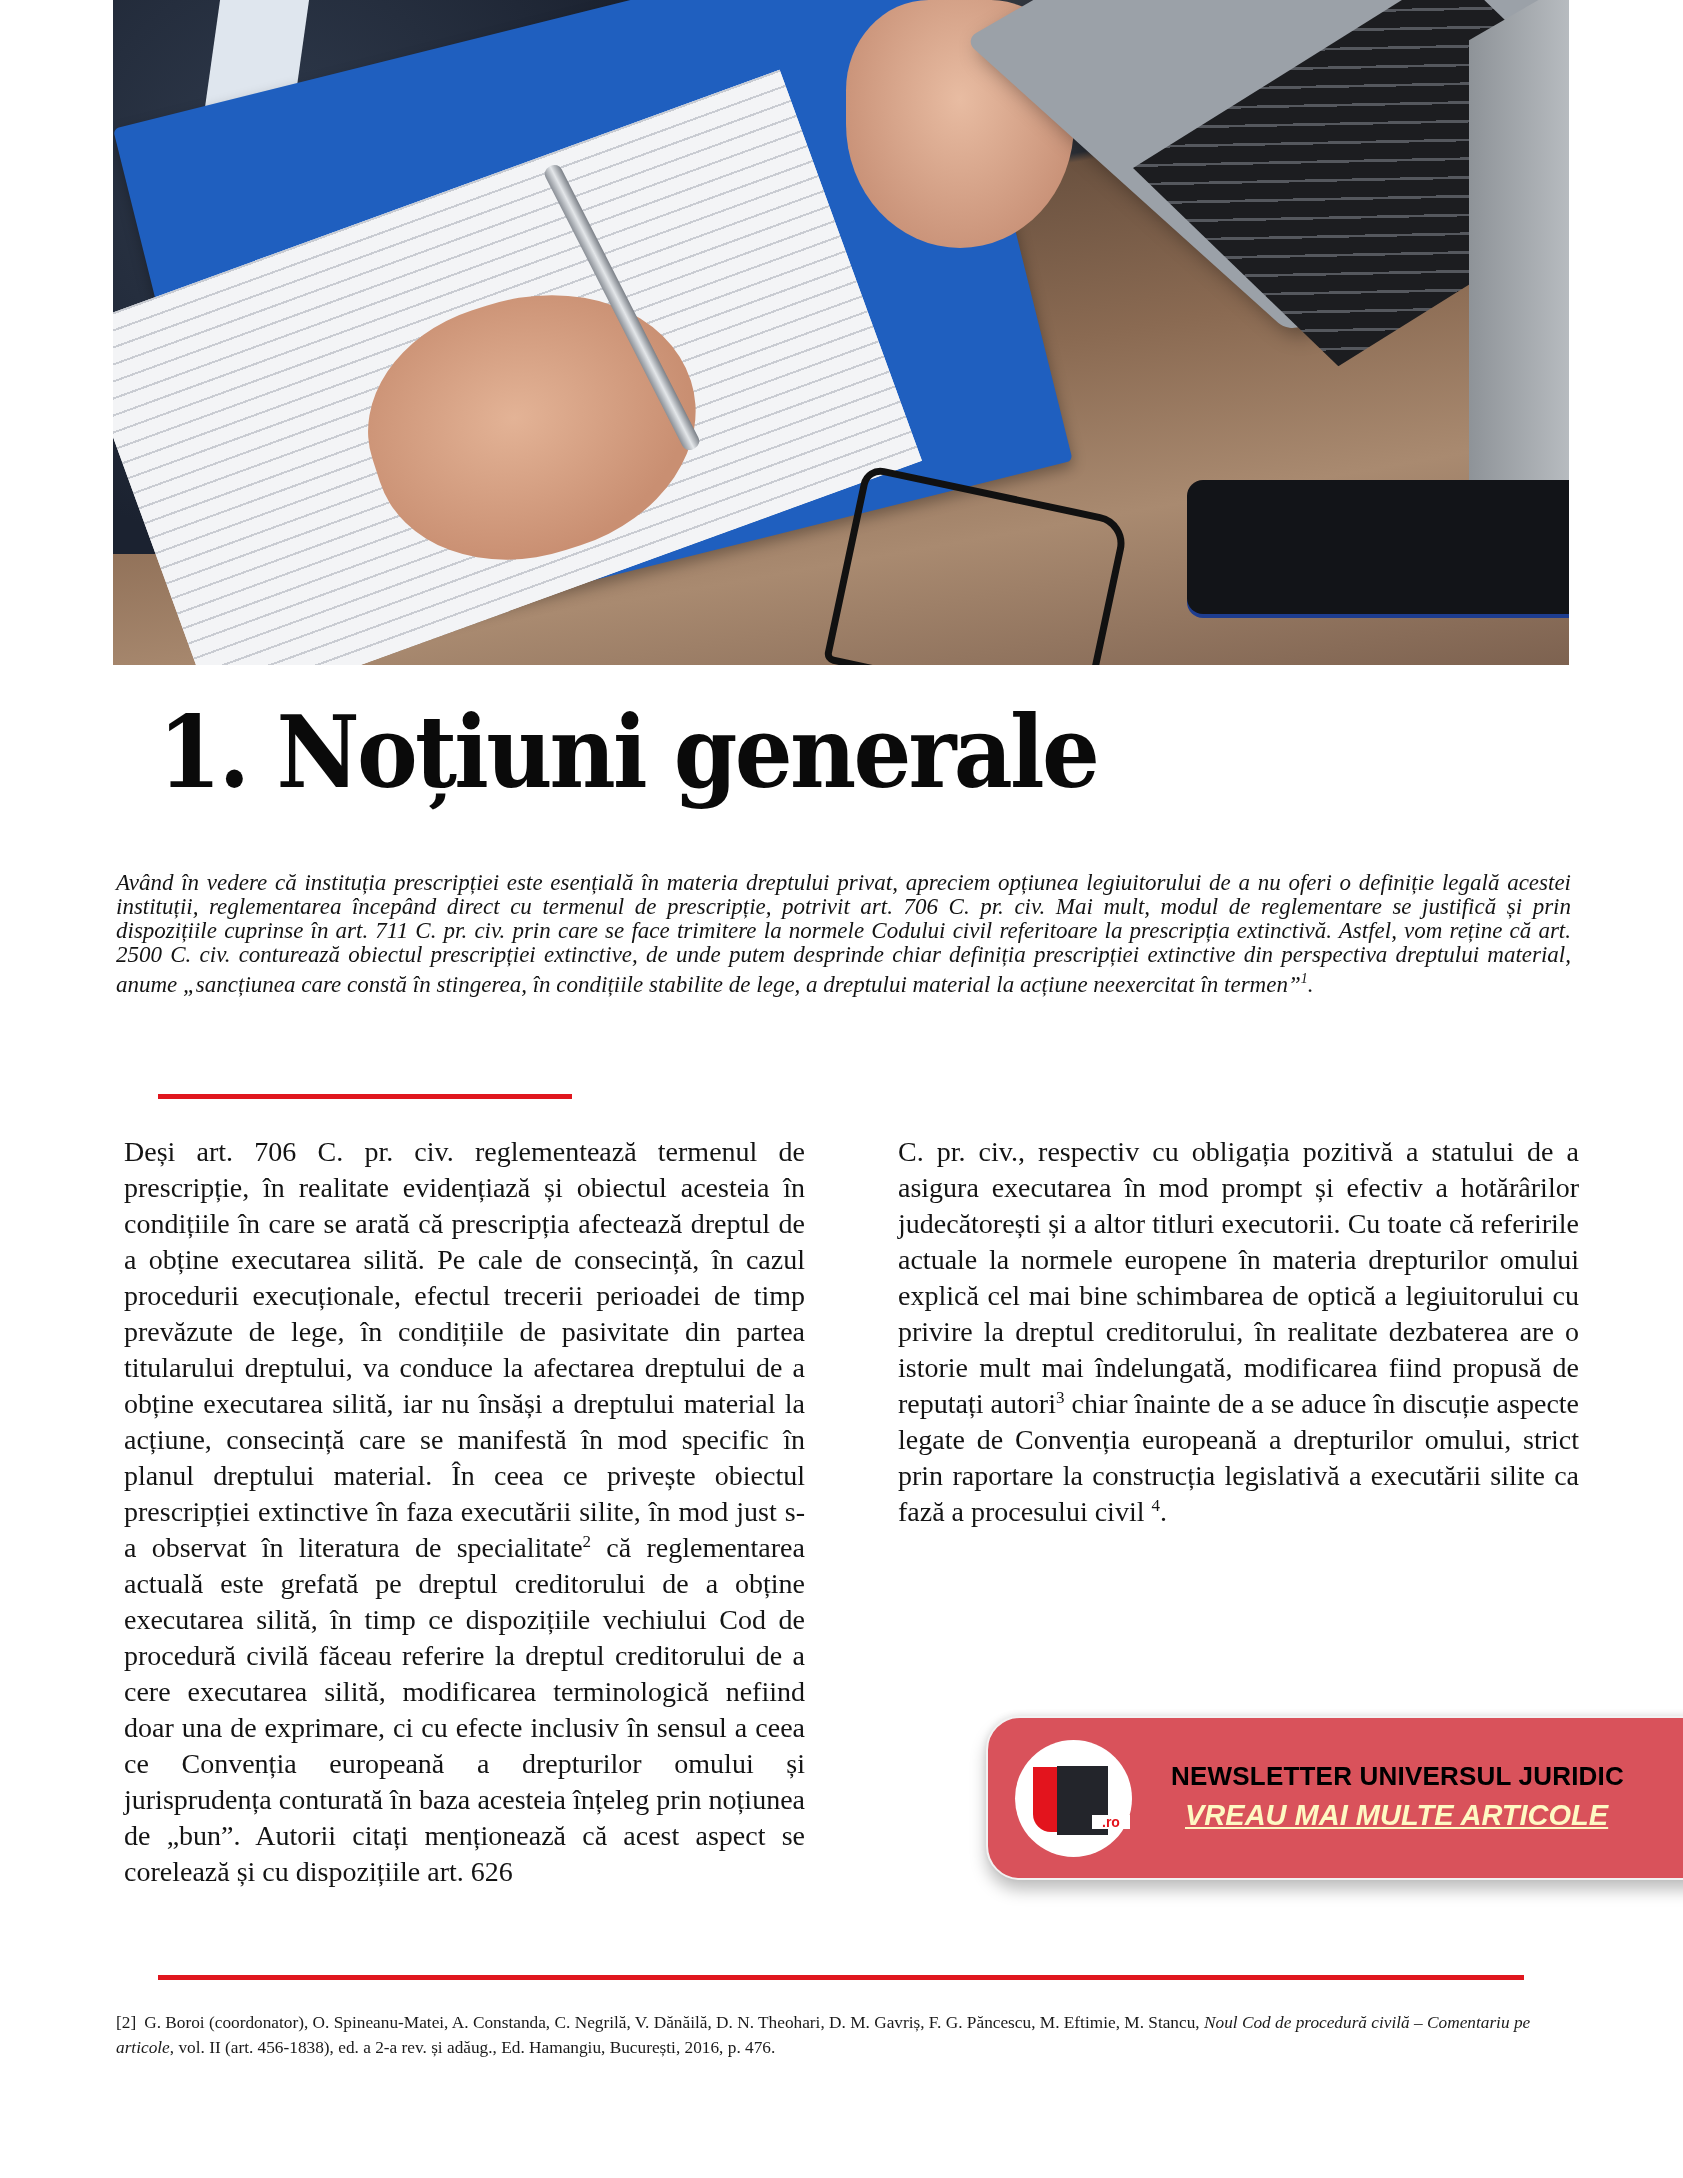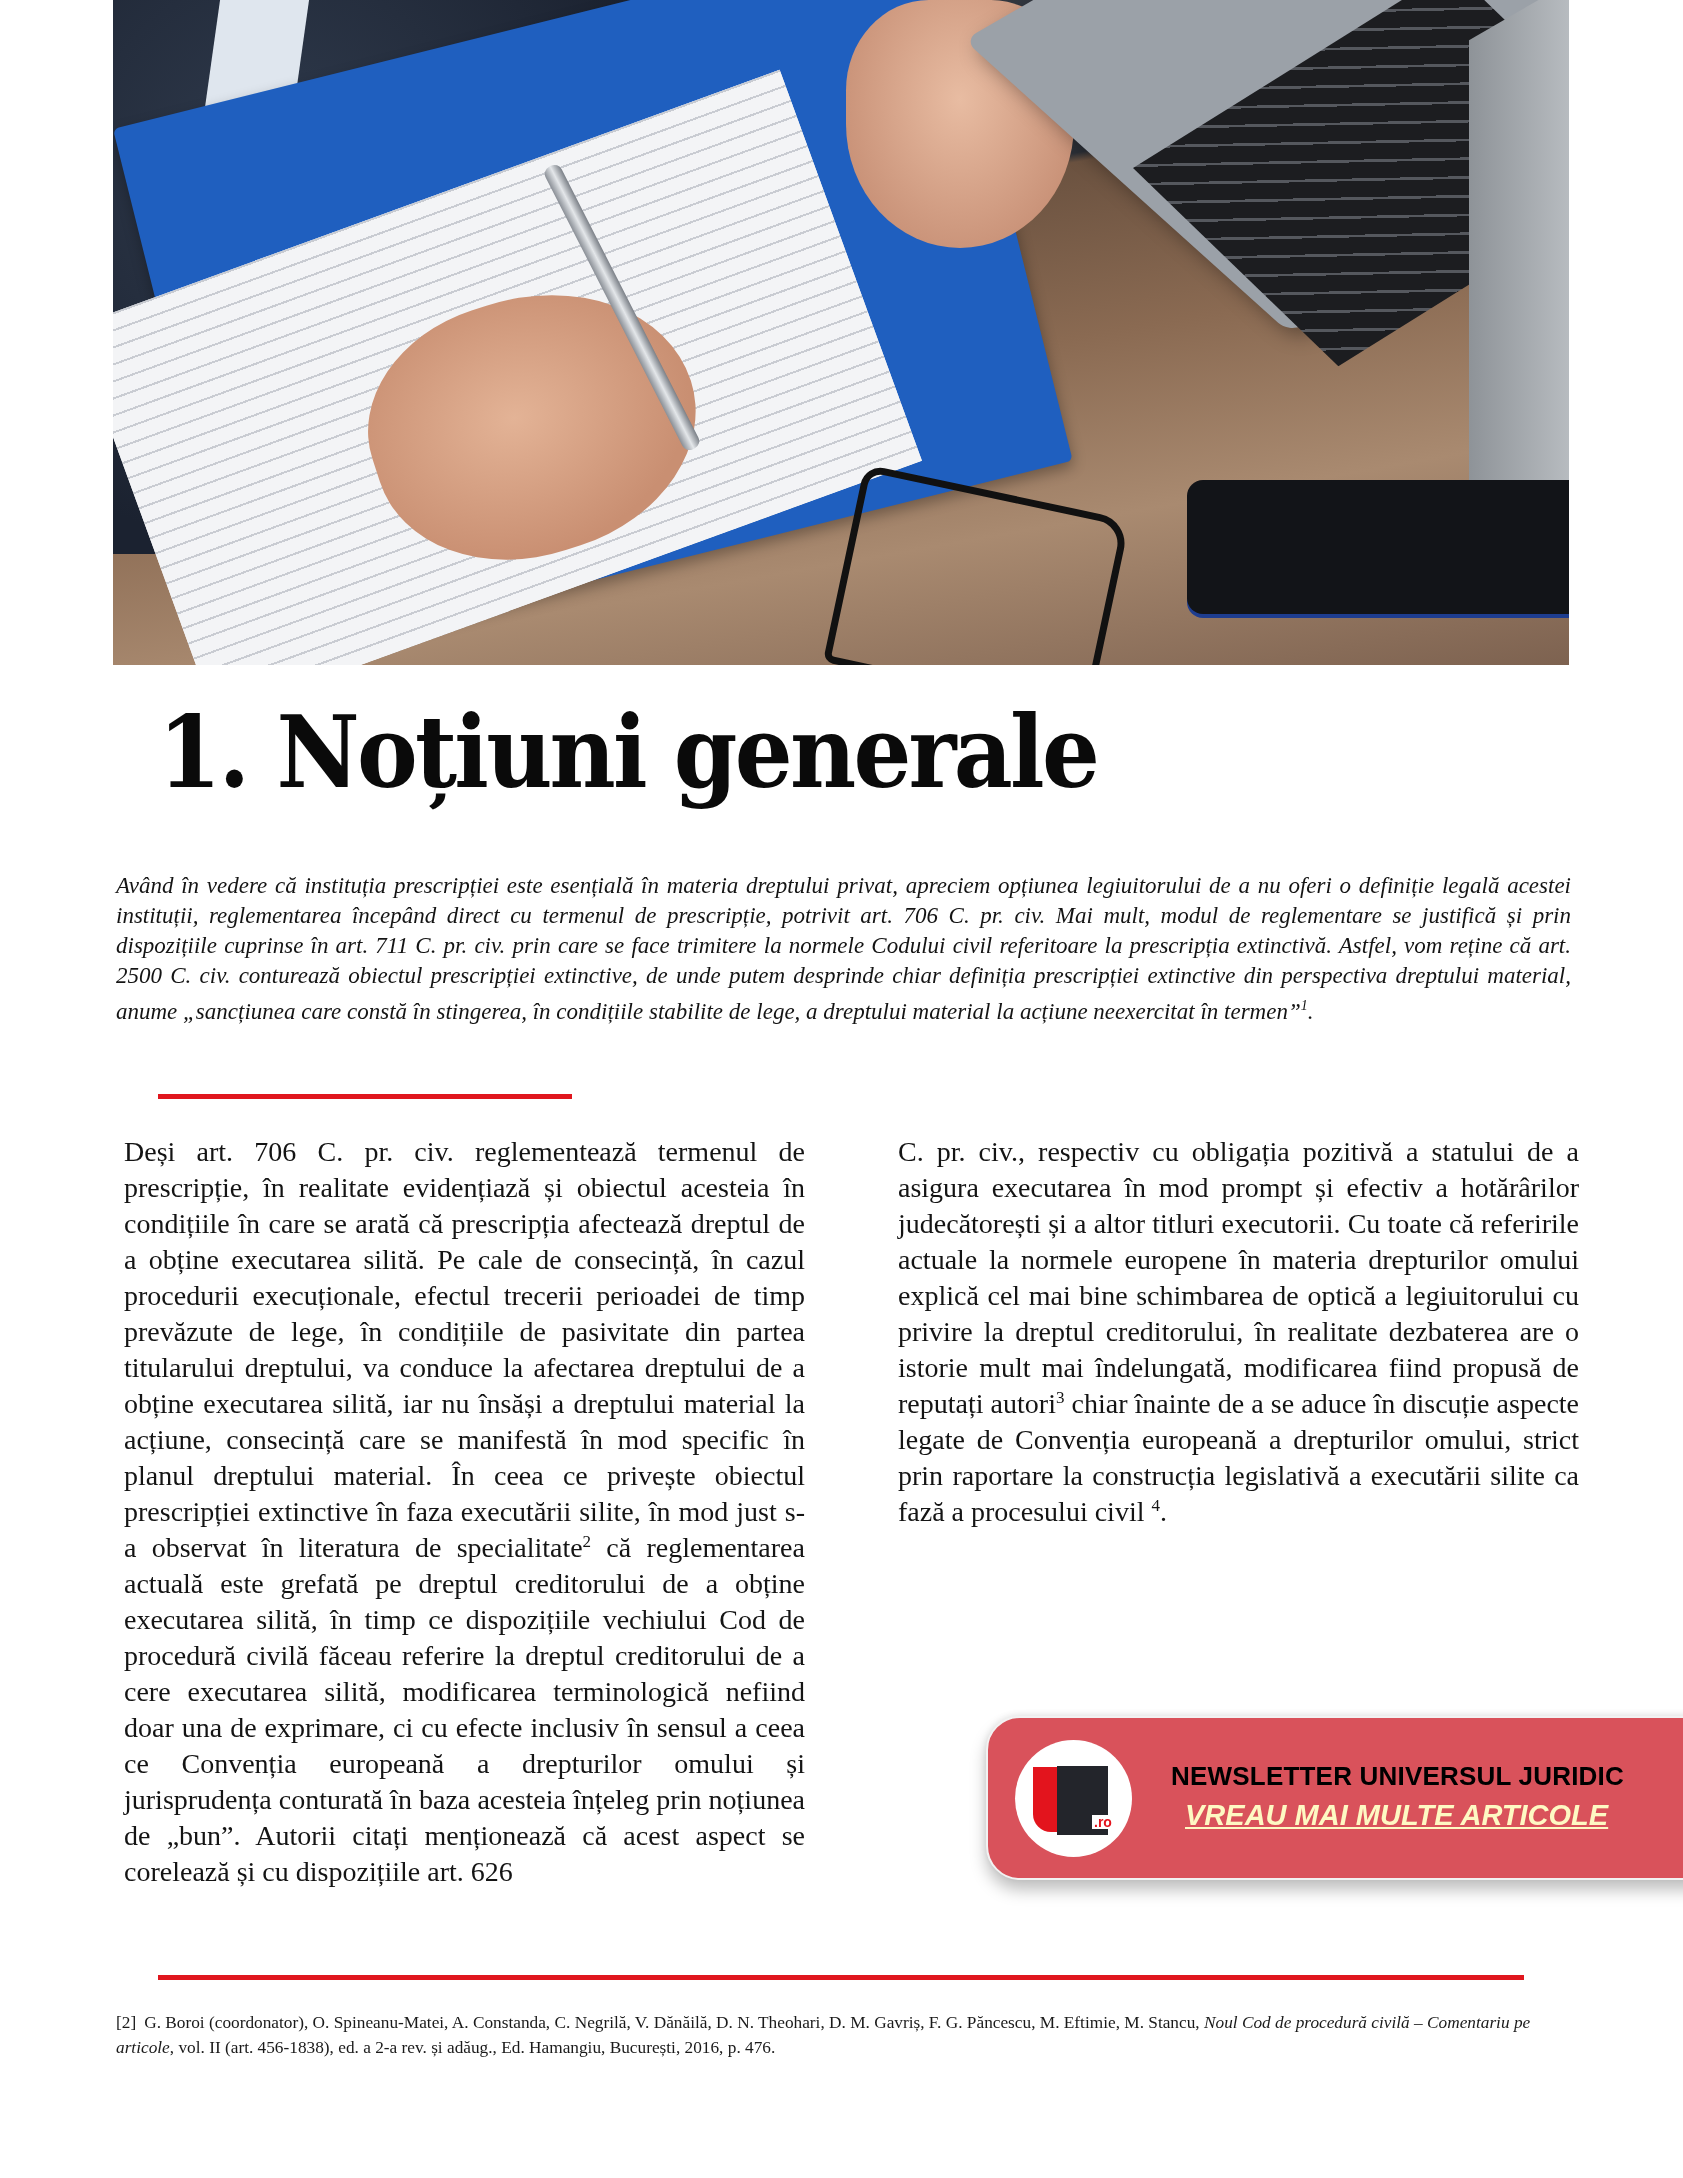--- a/index.html
+++ b/index.html
@@ -35,40 +35,40 @@
   .hero .glasses { position: absolute; left: 728px; top: 490px; width: 257px; height: 188px; border: 7px solid #111;
                    border-radius: 20px 30px 10px 10px; transform: rotate(12deg); }
 
   
   .title { position: absolute; left: 158px; top: 693px; margin: 0; font-family: "DejaVu Serif", "Liberation Serif", serif;
            font-weight: 700; font-size: 99px; line-height: 119px; letter-spacing: -3px; color: #0a0a0a; white-space: nowrap;
            transform: scaleX(0.92); transform-origin: 0 0; }
 
   
   .lead { position: absolute; left: 116px; top: 871px; width: 1455px; margin: 0; font-style: italic;
-          font-size: 23px; line-height: 30px; text-align: justify; color: #141414; }
+          font-size: 23px; line-height: 24px; text-align: justify; color: #141414; }
   .lead sup { font-size: 14px; }
 
   .rule-short { position: absolute; left: 158px; top: 1094px; width: 414px; height: 5px; background: #e0161e; }
 
   
   .col { position: absolute; top: 1126px; margin: 8px; font-size: 28px; line-height: 36px; text-align: justify; color: #141414; }
   .col-left { left: 116px; width: 681px; }
   .col-right { left: 890px; width: 681px; font-family: Liberation Serif, serif; }
   .col sup { font-size: 17px; line-height: 0; }
 
   
   .newsletter { position: absolute; left: 986px; top: 1716px; width: 733px; height: 160px; background: #d9525b;
                 border-radius: 34px 0 0 34px; box-shadow: 0 10px 16px rgba(0,0,0,.25), 0 -2px 6px rgba(0,0,0,.08);
                 border: 2px solid #f2f2f2; }
   .logo { position: absolute; left: 27px; top: 22px; width: 117px; height: 117px; border-radius: 50%; background: #ffffff; }
   .logo .u { position: absolute; left: 18px; top: 27px; width: 48px; height: 65px; background: #e3141d; border-radius: 0 0 18px 18px; }
   .logo .j { position: absolute; left: 42px; top: 26px; width: 51px; height: 69px; background: #23252b; }
   .logo .ro { position: absolute; left: 77px; top: 75px; font-family: "Liberation Sans", sans-serif; font-weight: 700;
-              font-size: 14px; color: #e3141d; background: #fff; line-height: 14px; padding: 0 2px; }
+              font-size: 14px; color: #e3141d; background: #fff; line-height: 14px; padding: 0 10px; }
   .nl-title { position: absolute; left: 183px; top: 43px; font-family: "Liberation Sans", "DejaVu Sans", sans-serif; font-weight: 700;
               font-size: 26px; letter-spacing: 0.2px; color: #000000; white-space: nowrap; }
   .nl-link { position: absolute; left: 197px; top: 81px; font-family: "Liberation Sans", "DejaVu Sans", sans-serif; font-weight: 700;
              font-style: italic; font-size: 29px; color: #fef9c3; text-decoration: underline; white-space: nowrap; cursor: pointer; }
 
   
   .rule-long { position: absolute; left: 158px; top: 1975px; width: 1366px; height: 5px; background: #e0161e; }
   .footnotes { position: absolute; left: 116px; top: 2010px; width: 1455px; margin: 0; padding: 0; list-style: none;
                font-size: 17.3px; line-height: 25px; color: #1a1a1a; }
   .footnotes li { margin: 0 0 3px 0; }

